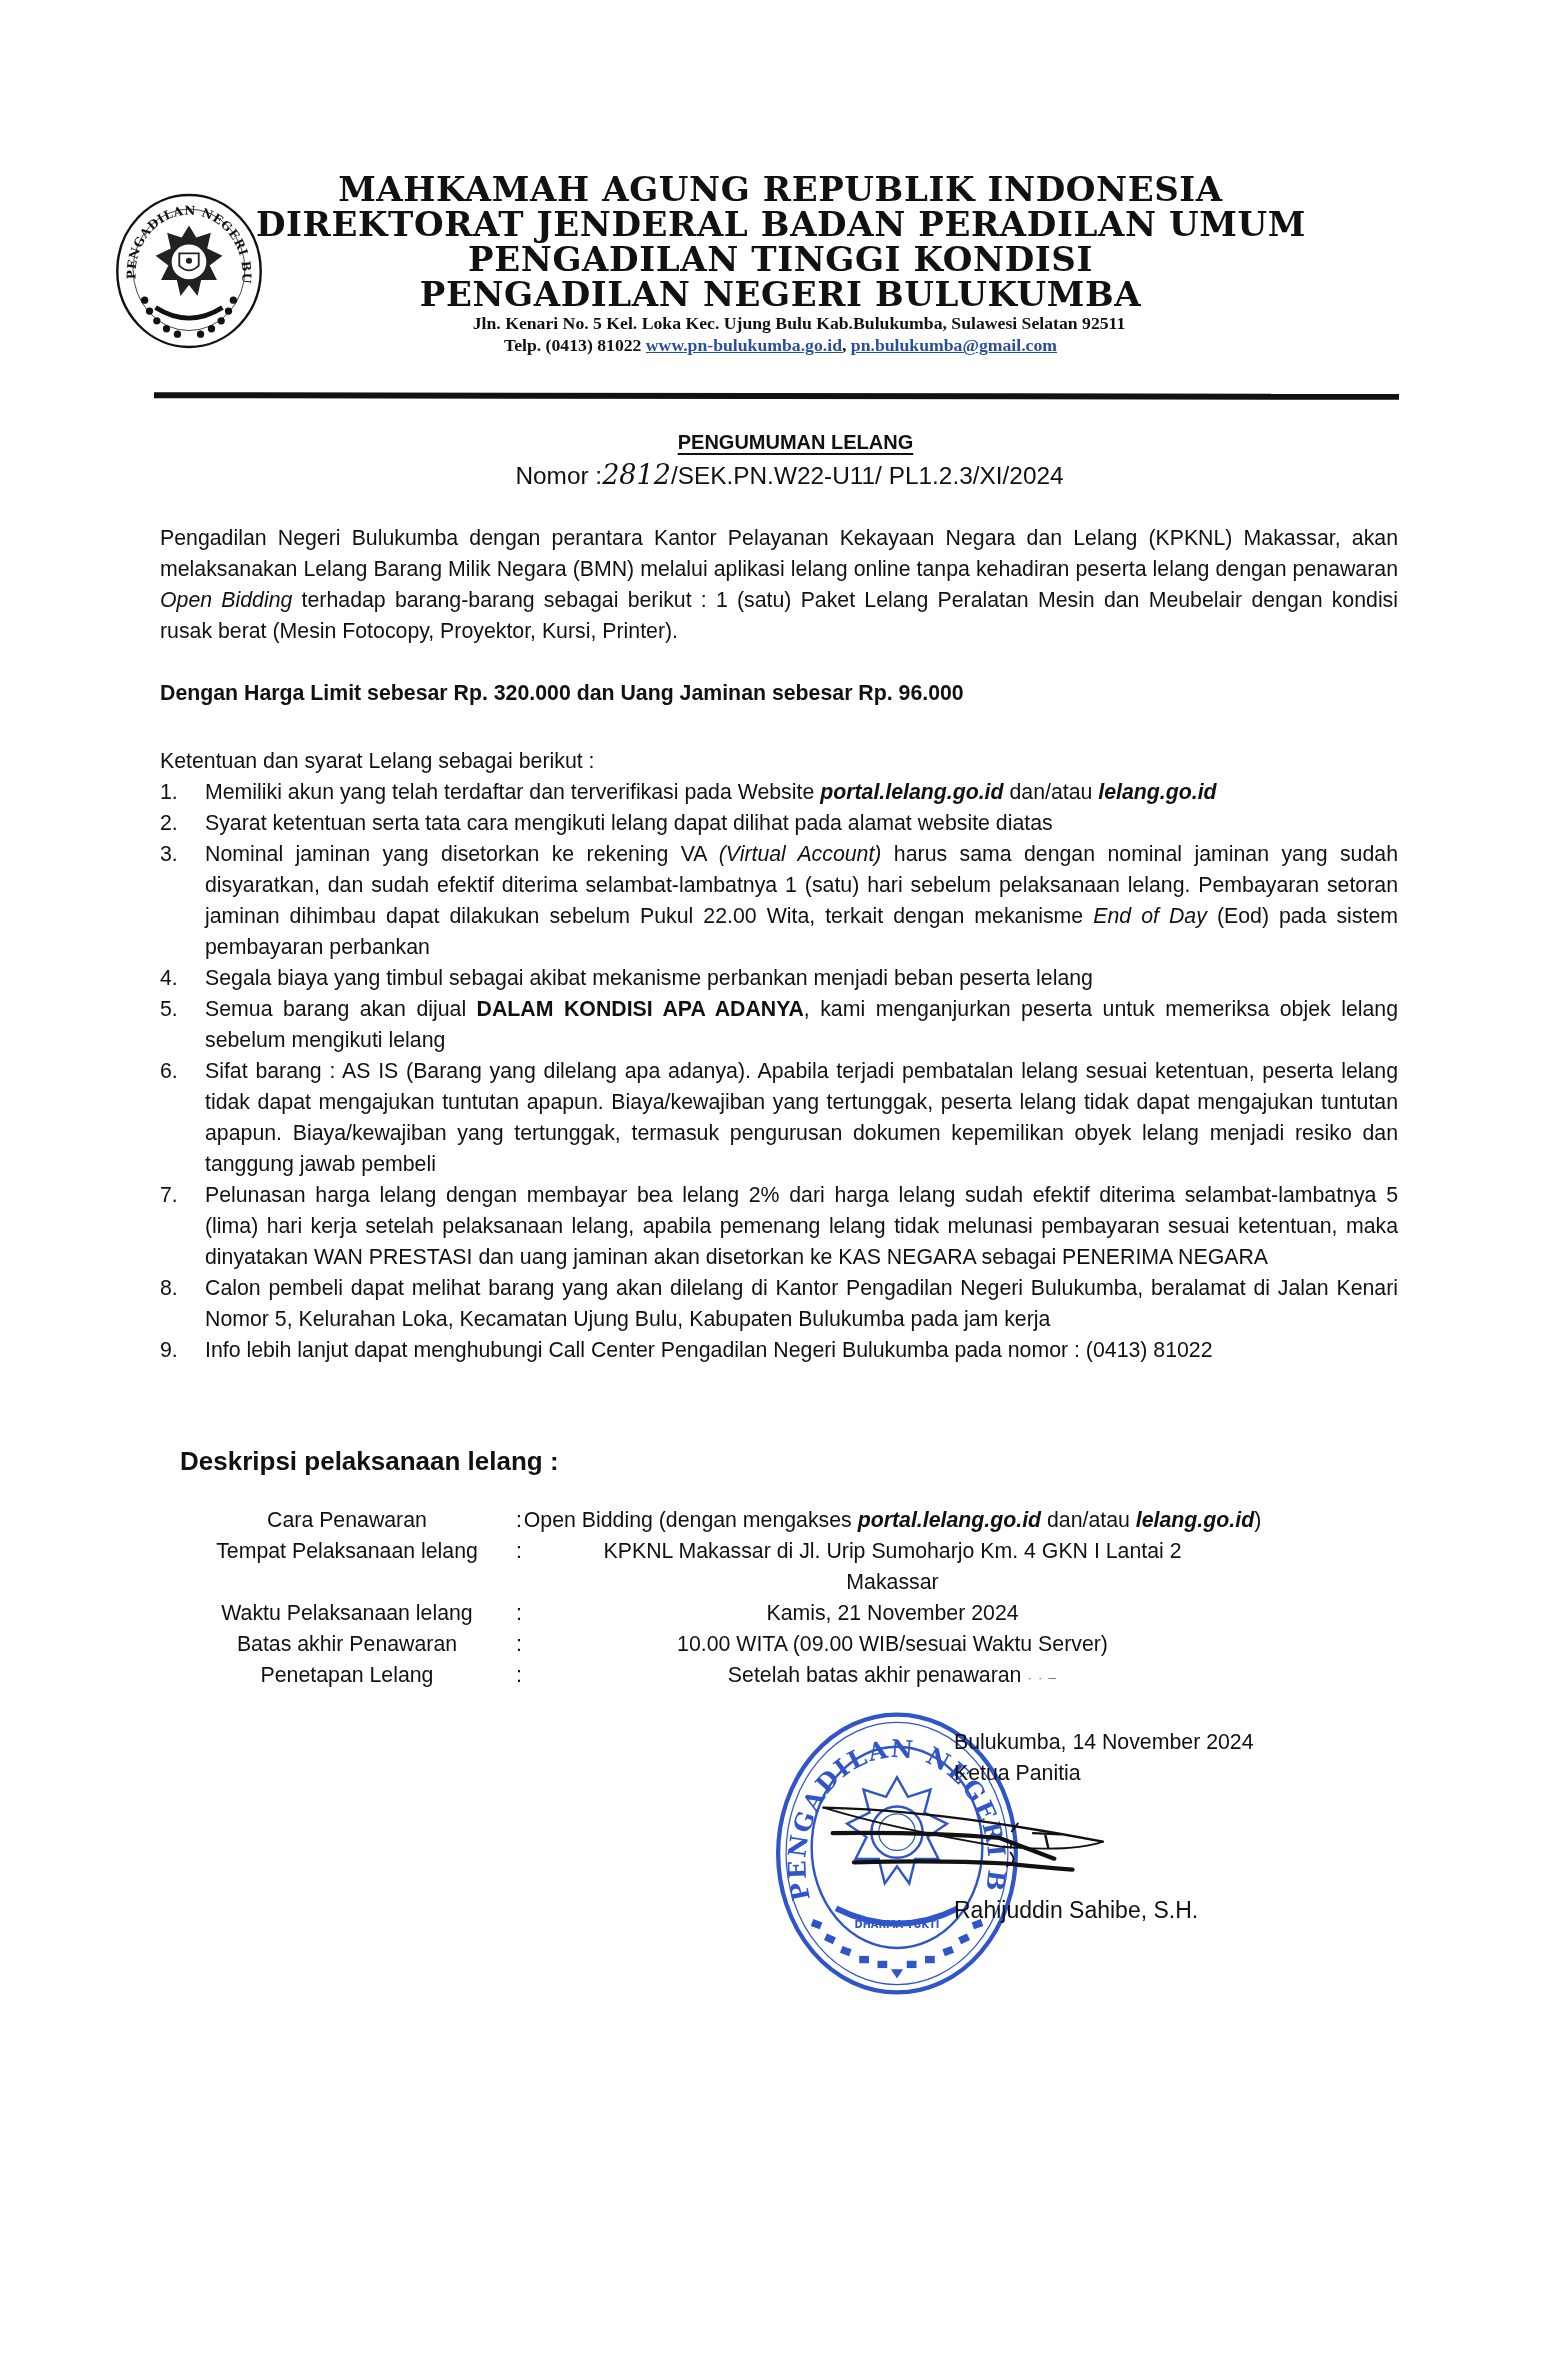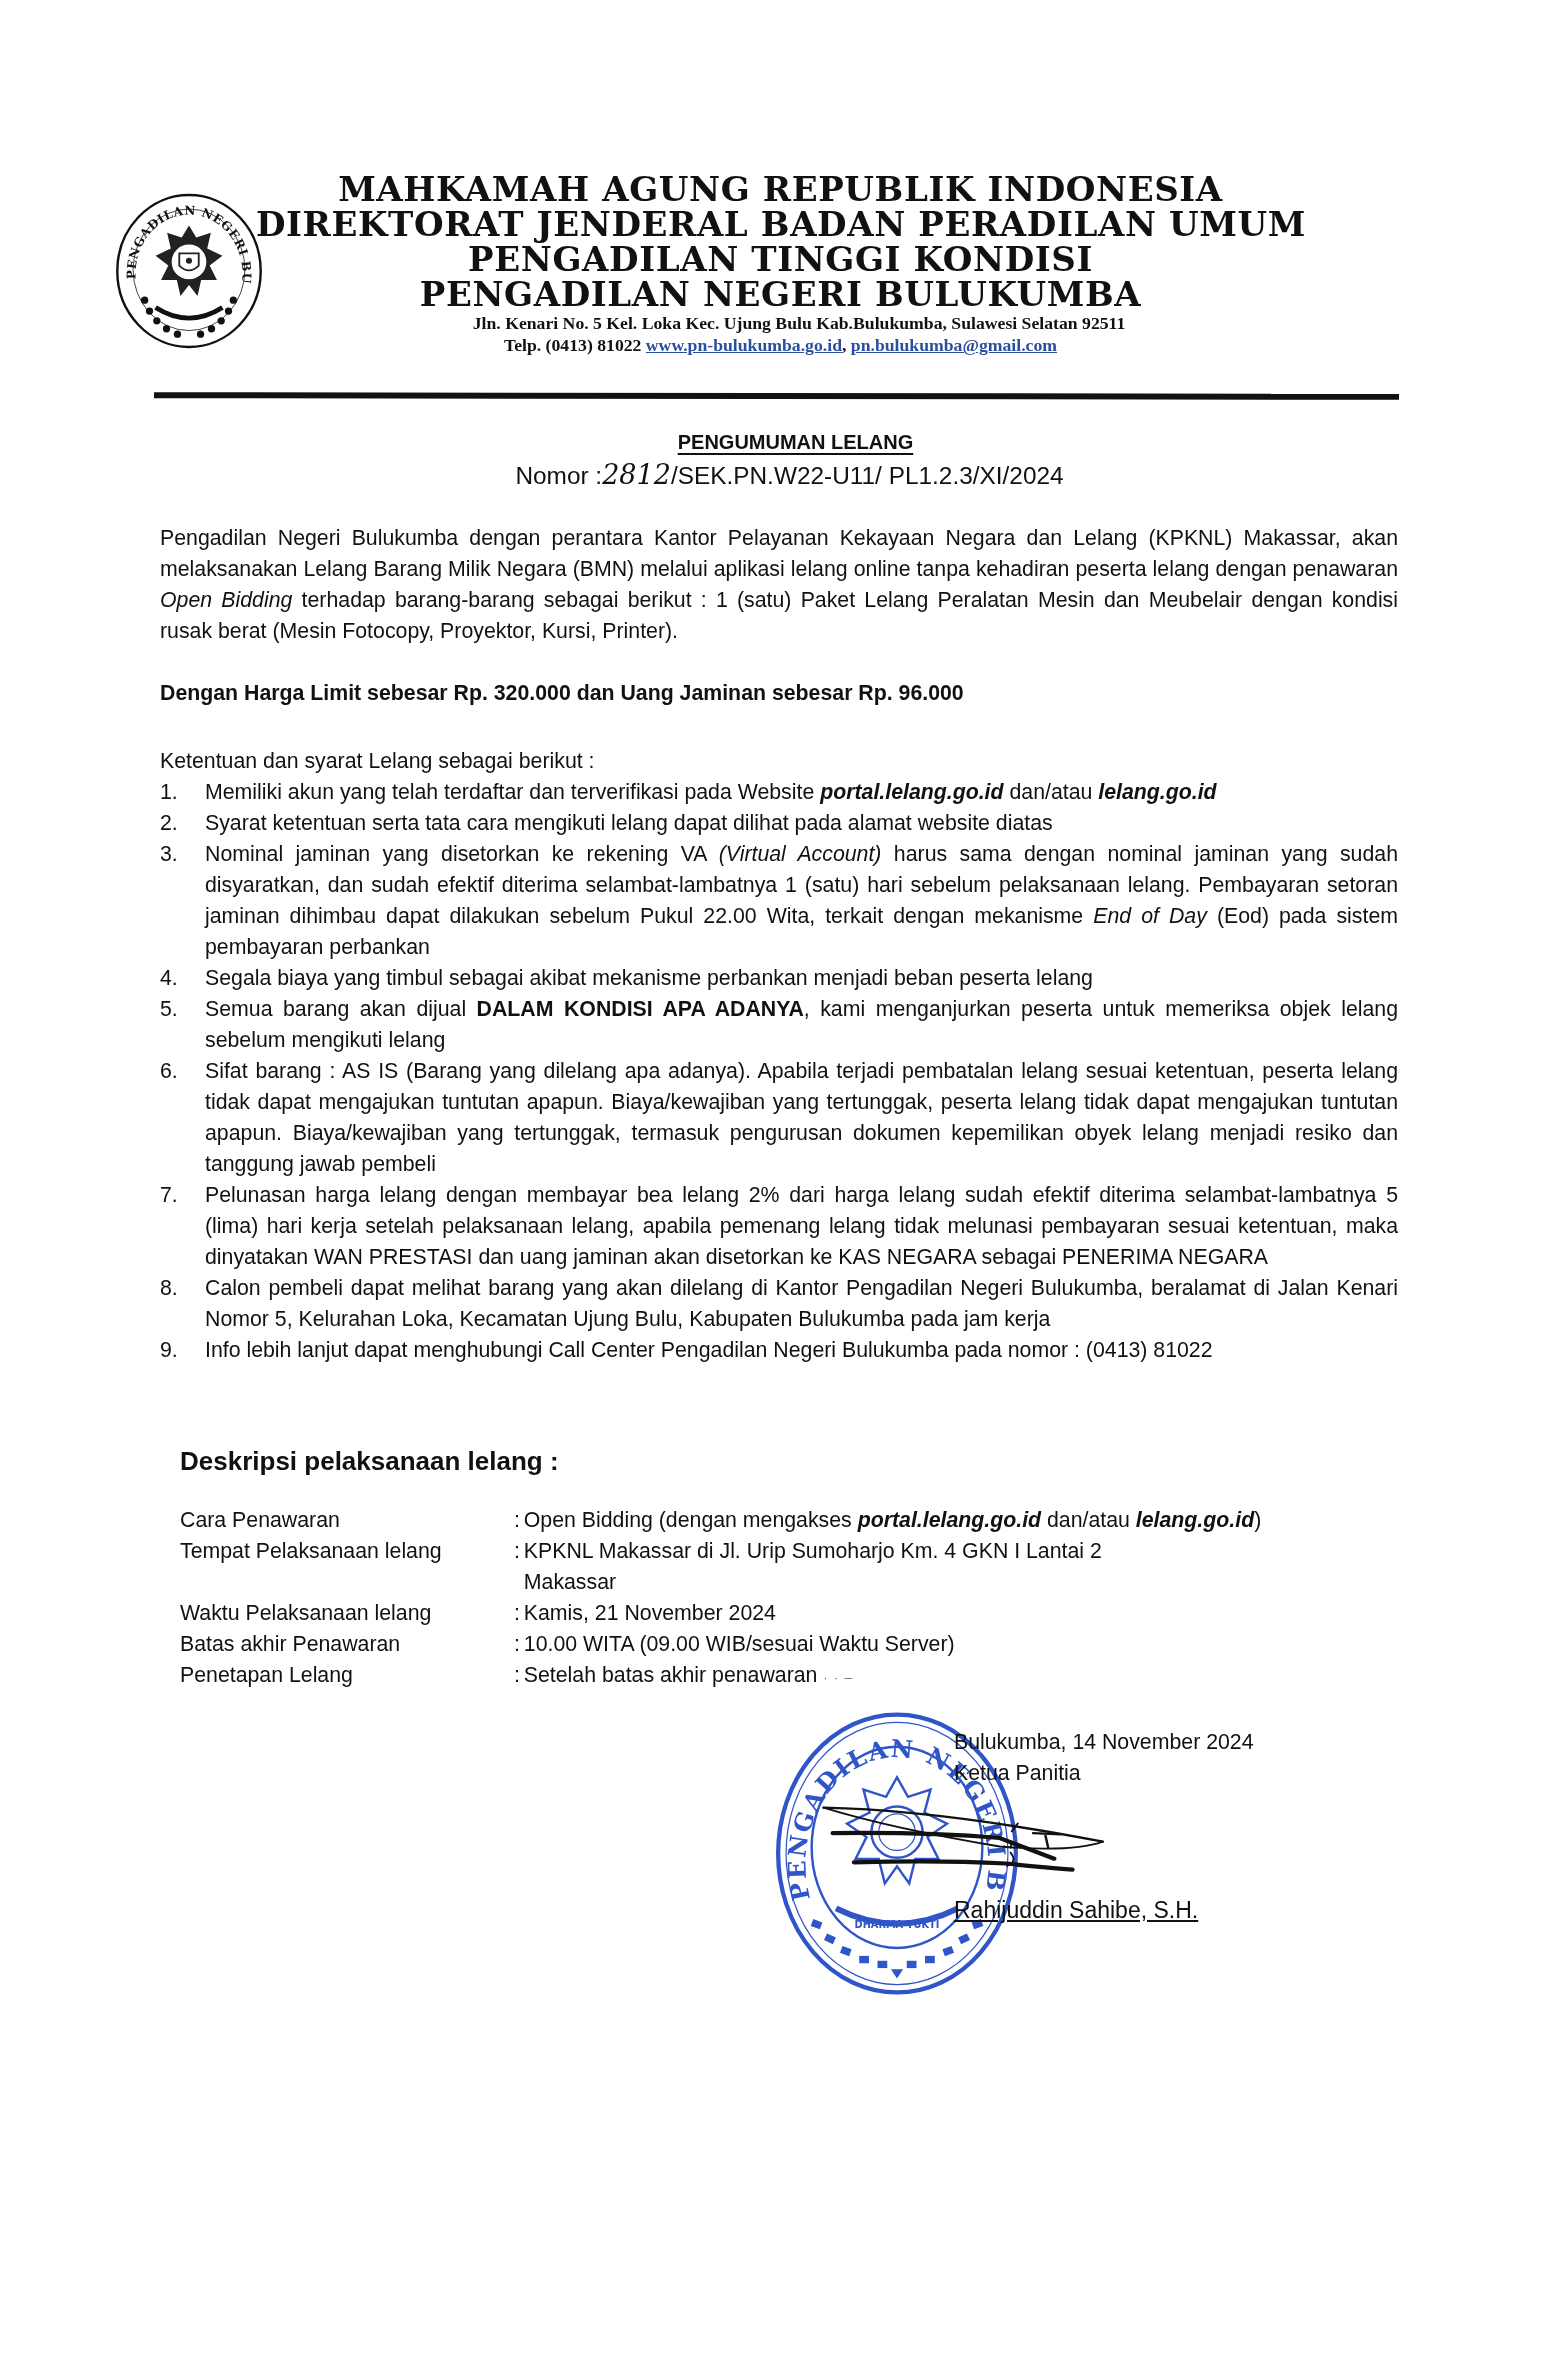--- a/index.html
+++ b/index.html
@@ -28,31 +28,31 @@
   .bold-line { font-weight: bold; margin-top: 30.5px; }
   .ket-head { margin-top: 37px; }
   ol.terms { list-style: none; margin: 0; padding: 0; }
   ol.terms li { position: relative; padding-left: 45px; text-align: justify; }
   ol.terms li .num { position: absolute; left: 0; top: 0; }
   .it { font-style: italic; }
   .b { font-weight: bold; }
   .bi { font-weight: bold; font-style: italic; }
 
   .desk-head { position: absolute; left: 180px; top: 1446px; font-family: "Liberation Sans", sans-serif; font-weight: bold; font-size: 26px; line-height: 30.5px; }
-  table.desk { position: absolute; left: 180px; top: 1505px; border-collapse: collapse; font-family: "Liberation Sans", sans-serif; font-size: 21.3px; }
+  table.desk { position: absolute; left: 180px; top: 1505px; border-collapse: collapse; font-family: "Liberation Sans", sans-serif; font-size: 21.3px; text-align: center; }
   table.desk td { padding: 0; vertical-align: top; line-height: 31px; }
   table.desk td.lbl { width: 334px; }
   table.desk td.col { width: 9.8px; }
   .tail-mark { color: #666; font-size: 13.4px; letter-spacing: 1.2px; }
 
   
   .stamp { position: absolute; left: 769px; top: 1701px; width: 256px; height: 305px; }
   .sign-place { position: absolute; left: 954px; top: 1727px; font-family: "Liberation Sans", sans-serif; font-size: 21.3px; line-height: 30.5px; }
   .sig-scribble { position: absolute; left: 817px; top: 1804px; width: 341px; height: 85px; }
-  .sign-name { position: absolute; left: 954px; top: 1895px; font-family: "Liberation Sans", sans-serif; font-size: 23px; line-height: 30.5px; text-decoration: underline; }
+  .sign-name { position: absolute; left: 954px; top: 1895px; font-family: "Liberation Sans", sans-serif; font-size: 23px; line-height: 30.5px; }
 </style>
 </head>
 <body>
 
 <div class="page">
 
   <svg class="logo" viewBox="0 0 250 260">
     <defs>
       <path id="logoArc" d="M 38 150 A 88 98 0 1 1 212 150"></path>
     </defs>

